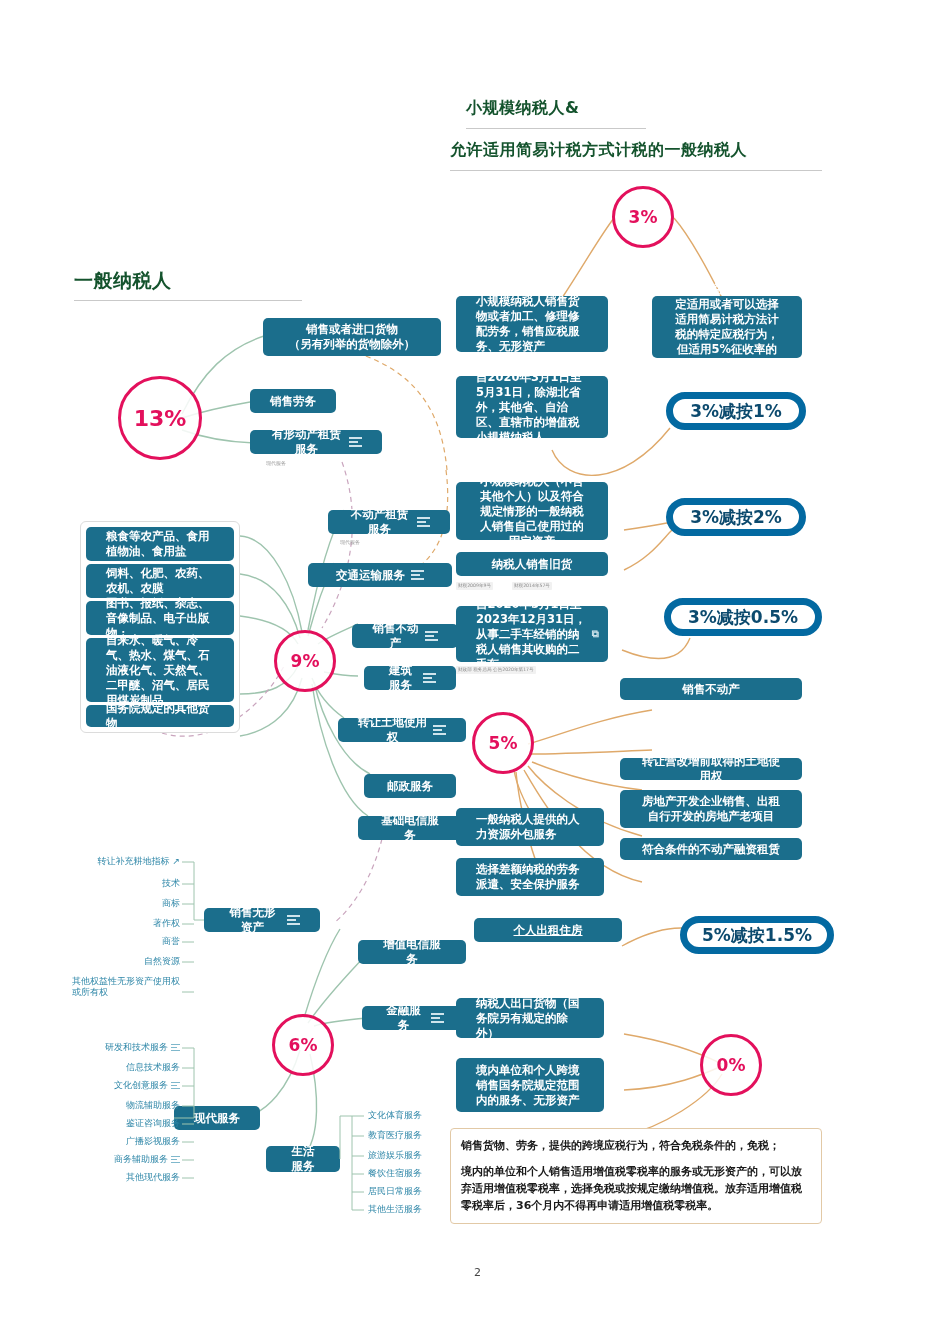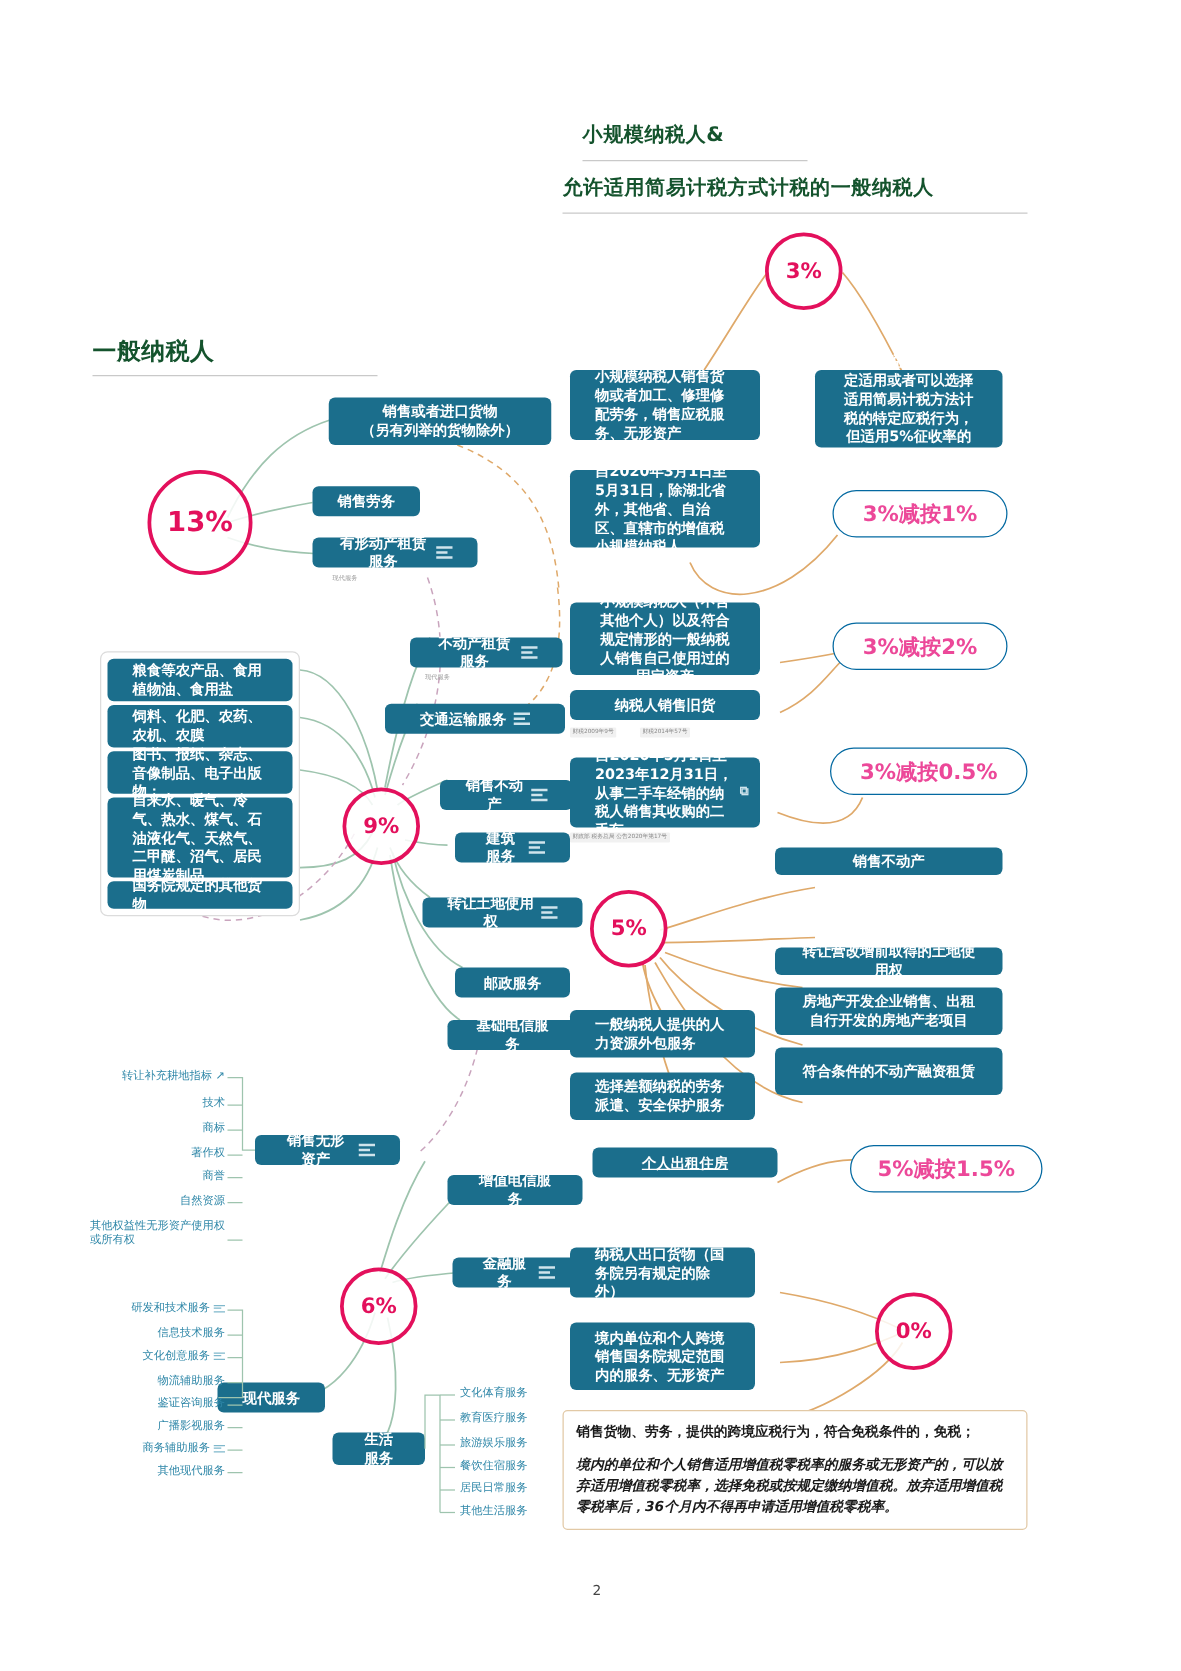--- a/index.html
+++ b/index.html
@@ -45,22 +45,22 @@
   .group-frame .bbox:last-child{margin-bottom:0;}
 
   
   .circle{
     border:3px solid #e3105c;border-radius:50%;
     color:#e3105c;font-weight:bold;
     display:flex;align-items:center;justify-content:center;
     background:rgba(255,255,255,.85);
   }
   .pill{
-    border:1px solid #0369a1;border-radius:40px;
-    color:#ec4899;font-weight:bold;background:#fff;
+    border:7px solid #0369a1;border-radius:40px;
+    color:#0c4a6e;font-weight:bold;background:#fff;
     display:flex;align-items:center;justify-content:center;
     white-space:nowrap;
   }
 
   
   .leaf{
     color:#2f87a8;font-size:9px;line-height:11px;
     white-space:pre-line;
   }
   .leaf.r{text-align:right;}
@@ -74,21 +74,21 @@
   }
   .microlbl{color:#9a9a9a;font-size:5px;line-height:6px;white-space:nowrap;}
 
   
   .note{
     border:1px solid #e2c9a6;border-radius:4px;background:#fff;
     color:#1a1a1a;font-size:11px;line-height:17px;font-weight:bold;
     padding:8px 10px;box-sizing:border-box;
   }
   .note p{margin:0 0 9px 0;}
-  .note p:last-child{margin-bottom:12px;font-style:italic;}
+  .note p:last-child{margin-bottom:12px;}
 
   .pagenum{color:#444;font-size:11px;}
   svg.wires{position:absolute;left:0;top:0;width:901px;height:1301px;pointer-events:none;}
 </style>
 </head>
 <body>
 
 <div id="page">
  <div id="sheet">
 
@@ -385,21 +385,21 @@
 
   <div class="abs bbox" style="left:598px;top:660px;width:182px;height:22px;">
         <span class="txt">销售不动产</span>
       </div>
   <div class="abs bbox" style="left:598px;top:740px;width:182px;height:22px;">
         <span class="txt">转让营改增前取得的土地使用权</span>
       </div>
   <div class="abs bbox" style="left:598px;top:772px;width:182px;height:38px;">
         <span class="txt">房地产开发企业销售、出租自行开发的房地产老项目</span>
       </div>
-  <div class="abs bbox" style="left:598px;top:820px;width:182px;height:38px;">
+  <div class="abs bbox" style="left:598px;top:820px;width:182px;height:22px;">
         <span class="txt">符合条件的不动产融资租赁</span>
       </div>
   <div class="abs bbox left" style="left:434px;top:840px;width:148px;height:38px;">
         <span class="txt">选择差额纳税的劳务派遣、安全保护服务</span>
       </div>
   <div class="abs bbox left" style="left:434px;top:790px;width:148px;height:38px;">
         <span class="txt">一般纳税人提供的人力资源外包服务</span>
       </div>
 
   <div class="abs bbox" style="left:452px;top:900px;width:148px;height:24px;text-decoration:underline;">

